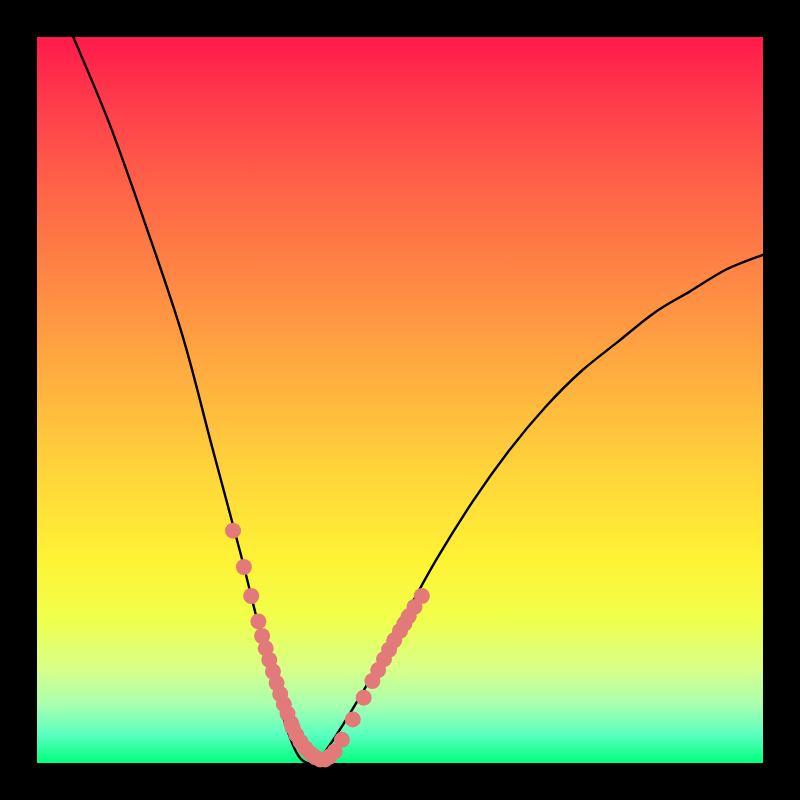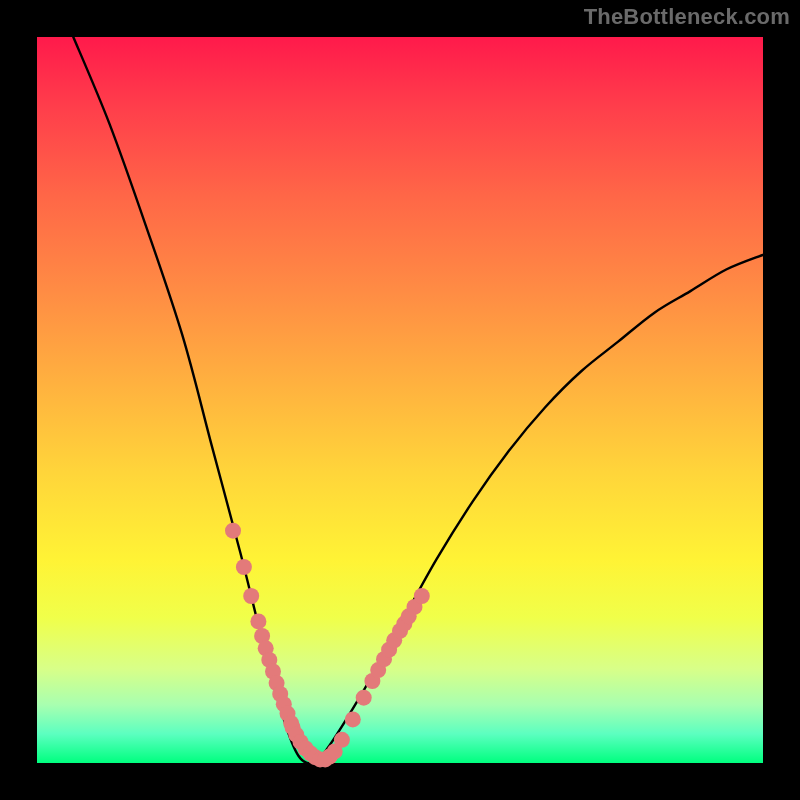--- a/index.html
+++ b/index.html
@@ -56,21 +56,20 @@
     top: 0;
     width: 726px;
     height: 726px;
     overflow: visible;
   }
 </style>
 </head>
 <body>
 
 <div class="frame">
-  <div class="attribution">TheBottleneck.com</div>
 
   <div class="plot">
     <svg class="curve" viewBox="0 0 726 726" preserveAspectRatio="none">
       <path id="curve-path" fill="none" stroke="#000000" stroke-width="2.4" stroke-linecap="round" stroke-linejoin="round" d="M 36.3 0.0 C 42.4 14.5, 60.5 55.7, 72.6 87.1 C 84.7 118.6, 96.8 153.7, 108.9 188.8 C 121.0 223.8, 134.3 261.4, 145.2 297.7 C 156.1 334.0, 164.6 370.3, 174.2 406.6 C 183.9 442.9, 194.8 482.8, 203.3 515.5 C 211.8 548.1, 217.8 574.7, 225.1 602.6 C 232.3 630.4, 240.8 663.1, 246.8 682.4 C 252.9 701.8, 256.5 711.5, 261.4 718.7 C 266.2 726.0, 271.0 727.2, 275.9 726.0 C 280.7 724.8, 281.9 723.6, 290.4 711.5 C 298.9 699.4, 314.6 674.0, 326.7 653.4 C 338.8 632.8, 350.9 609.8, 363.0 588.1 C 375.1 566.3, 387.2 543.3, 399.3 522.7 C 411.4 502.2, 423.5 482.8, 435.6 464.6 C 447.7 446.5, 459.8 429.6, 471.9 413.8 C 484.0 398.1, 496.1 383.6, 508.2 370.3 C 520.3 356.9, 532.4 344.8, 544.5 334.0 C 556.6 323.1, 568.7 314.6, 580.8 304.9 C 592.9 295.2, 605.0 284.4, 617.1 275.9 C 629.2 267.4, 641.3 261.4, 653.4 254.1 C 665.5 246.8, 677.6 238.4, 689.7 232.3 C 701.8 226.3, 720.0 220.2, 726.0 217.8"></path>
       <g id="marker-group">
           <circle cx="196.0" cy="493.7" r="8" fill="#e37a7a"></circle>
           <circle cx="206.9" cy="530.0" r="8" fill="#e37a7a"></circle>
           <circle cx="214.2" cy="559.0" r="8" fill="#e37a7a"></circle>
           <circle cx="221.4" cy="584.4" r="8" fill="#e37a7a"></circle>
           <circle cx="225.1" cy="599.0" r="8" fill="#e37a7a"></circle>

